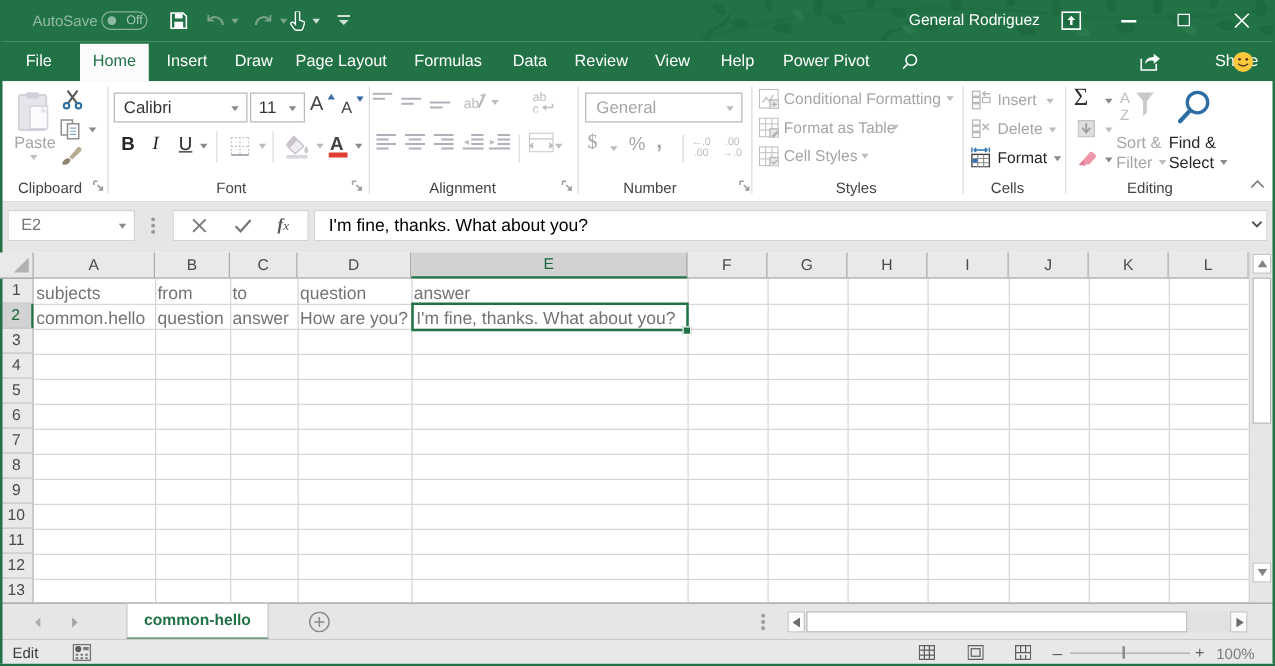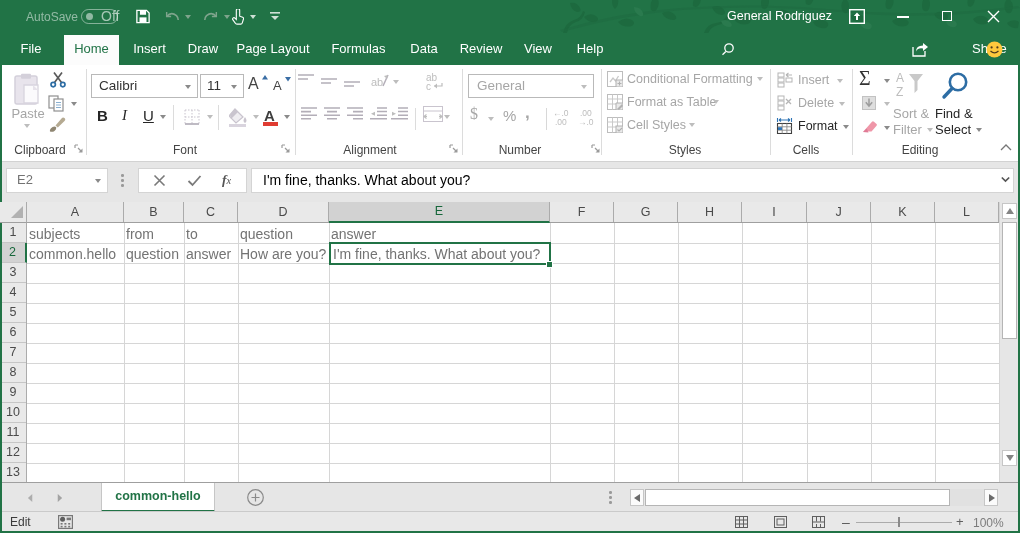--- a/index.html
+++ b/index.html
@@ -1,21 +1,21 @@
 <!DOCTYPE html>
 <html><head><meta charset="utf-8">
 <style>
 *{margin:0;padding:0;box-sizing:border-box}
 html,body{width:1020px;height:533px;overflow:hidden}
 body{font-family:"Liberation Sans",sans-serif;position:relative;background:#fff}
 .abs{position:absolute}
 
 #titlebar{left:0;top:0;width:1020px;height:33px;background:#217346;color:#fff;overflow:hidden}
 #autosave{left:26px;top:10px;font-size:12px;color:rgba(255,255,255,.5)}
-#togglepill{left:81px;top:9px;width:37px;height:15px;border:1px solid rgba(255,255,255,.45);border-radius:7.5px;color:rgba(255,255,255,.6);font-size:14px;line-height:13px;padding-left:19px}
+#togglepill{left:81px;top:9px;width:37px;height:15px;border:1px solid rgba(255,255,255,.45);border-radius:7.5px;color:rgba(255,255,255,.6);font-size:10px;line-height:13px;padding-left:19px}
 #toggledot{left:4px;top:3.2px;width:7px;height:7px;border-radius:50%;background:rgba(255,255,255,.5)}
 #title-text{left:0;top:8px;width:1020px;text-align:center;font-size:13px;color:#fff}
 #username{left:727px;top:9px;font-size:12.5px;color:#fff}
 
 #tabrow{left:0;top:33px;width:1020px;height:32px;background:#217346;color:#fff;font-size:13px}
 .rtab{position:absolute;top:0;height:32px;line-height:31px;text-align:center;color:#fff}
 .rtab.active{background:#fcfcfc;color:#217346;top:2px;height:30px;line-height:28px}
 #tellme{position:absolute;top:0;height:32px;line-height:31px;color:#fff}
 
 #ribbon{left:0;top:65px;width:1020px;height:97px;background:#fff;border-bottom:1px solid #d2d2d2}
@@ -144,20 +144,21 @@
   <div class="rtab" style="left:10px;width:42px">File</div>
   <div class="rtab active" style="left:64px;width:55px">Home</div>
   <div class="rtab" style="left:127px;width:45px">Insert</div>
   <div class="rtab" style="left:182px;width:42px">Draw</div>
   <div class="rtab" style="left:232px;width:82px">Page Layout</div>
   <div class="rtab" style="left:325px;width:67px">Formulas</div>
   <div class="rtab" style="left:404px;width:40px">Data</div>
   <div class="rtab" style="left:455px;width:52px">Review</div>
   <div class="rtab" style="left:518px;width:40px">View</div>
   <div class="rtab" style="left:570px;width:40px">Help</div>
+  <div class="rtab" style="left:619px;width:84px">Power Pivot</div>
   <svg class="abs" style="left:721px;top:9px" width="14" height="14" viewBox="0 0 14 14">
     <circle cx="8" cy="6" r="4.2" fill="none" stroke="#fff" stroke-width="1.3"></circle>
     <path d="M4.8 9.5 L1.5 12.8" stroke="#fff" stroke-width="1.3"></path>
   </svg>
   <svg class="abs" style="left:912px;top:9px" width="17" height="15" viewBox="0 0 17 15">
     <path d="M1 5 v9 h12 v-5" fill="none" stroke="#fff" stroke-width="1.3"></path>
     <path d="M11 1 l5 4 l-5 4 v-2.5 q-5 -1 -7 3 q0 -6 7 -6 z" fill="#fff"></path>
   </svg>
   <div id="tellme" style="left:972px;font-size:13px">Share</div>
   <svg class="abs" style="left:986px;top:8px" width="17" height="17" viewBox="0 0 17 17">

